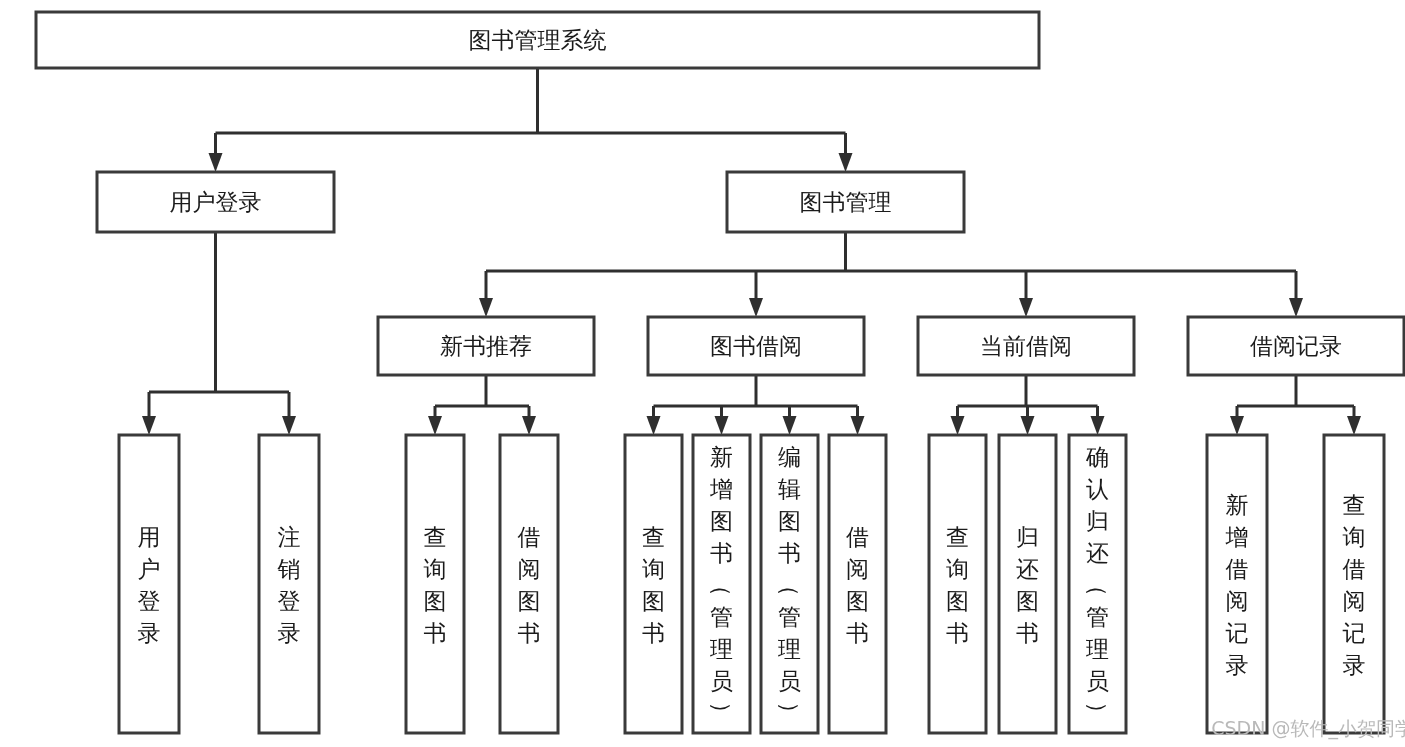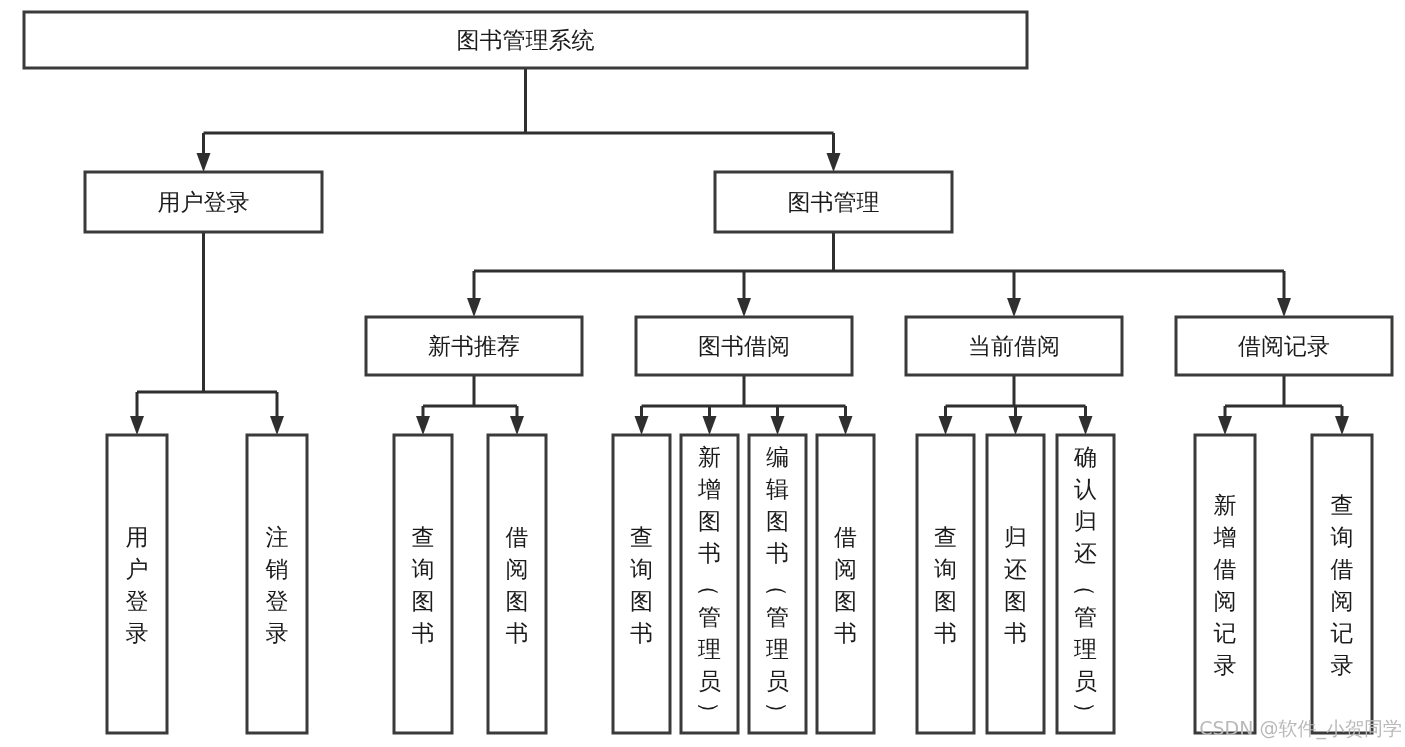--- a/index.html
+++ b/index.html
@@ -9,21 +9,21 @@
   }
   body {
     width: 1405px;
     height: 747px;
     font-family: "DejaVu Sans", "Liberation Sans", sans-serif;
     overflow: hidden;
     position: relative;
   }
   #diagram-root {
     position: absolute;
-    left: 4px;
+    left: 16px;
     top: 0;
     width: 1154px;
     height: 747px;
   }
   .node-box {
     fill: #ffffff;
     stroke: #3a3a3a;
     stroke-width: 3;
   }
   .node-label {

